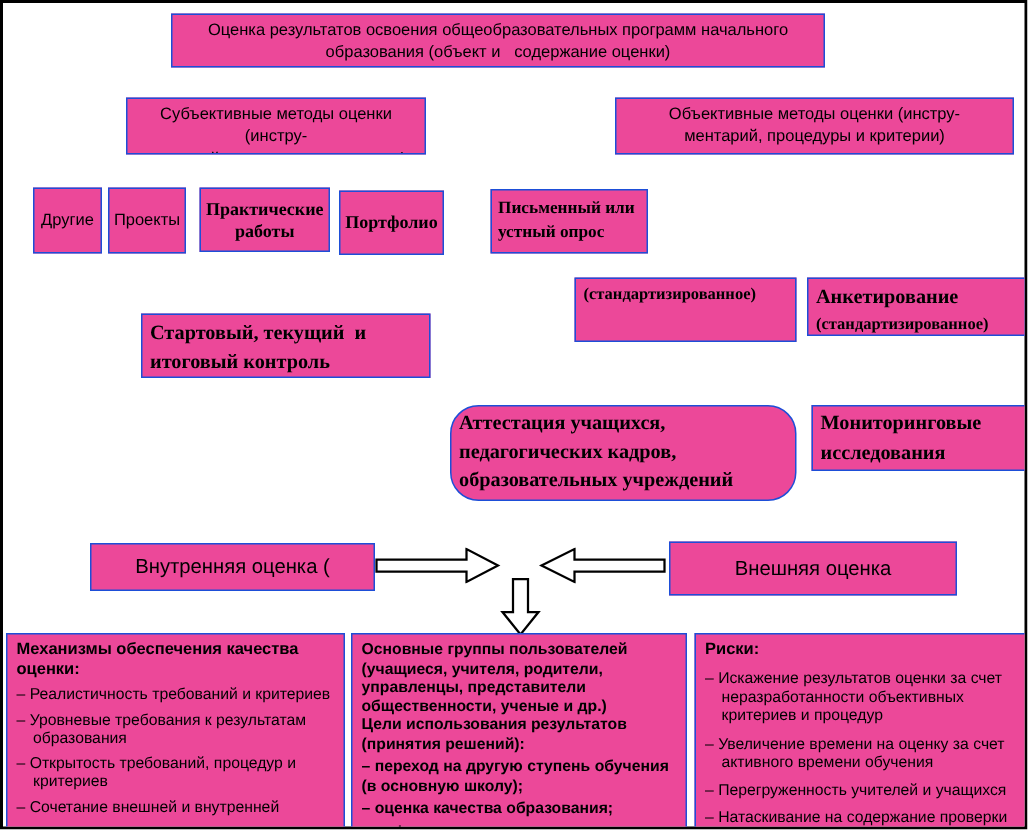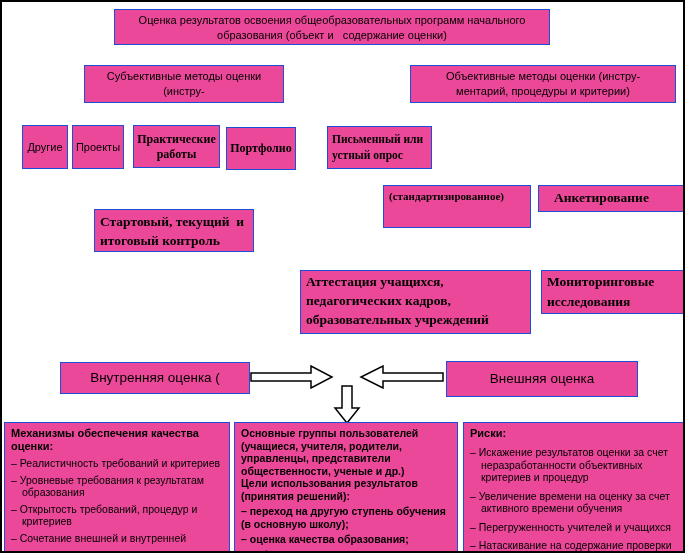--- a/index.html
+++ b/index.html
@@ -14,26 +14,26 @@
   .sans{font-family:"Liberation Sans",sans-serif;}
   .serifb{font-family:"Liberation Serif",serif;font-weight:bold;}
   .title-box{left:112px;top:7px;width:436px;height:36px;font-size:11px;line-height:15px;padding-top:3px;}
   .subj-box{left:82px;top:63px;width:200px;height:38px;font-size:11px;line-height:15px;padding-top:3px;}
   .obj-box{left:408px;top:63px;width:266px;height:38px;font-size:11px;line-height:15px;padding-top:3px;}
   .m-other{left:20px;top:123px;width:46px;height:44px;font-size:11px;line-height:42px;}
   .m-proj{left:70px;top:123px;width:52px;height:44px;font-size:11px;line-height:42px;}
   .m-pract{left:131px;top:123px;width:87px;height:43px;font-size:12px;line-height:15px;padding-top:6px;}
   .m-portf{left:224px;top:125px;width:70px;height:43px;font-size:12px;line-height:40px;}
   .m-oral{left:300px;top:124px;width:105px;height:43px;font-size:11.5px;line-height:16px;padding:4px 4px;margin-left:25px;}
-  .ctrl-box{left:92px;top:207px;width:160px;height:43px;font-size:13.5px;line-height:19px;padding:2px 5px;}
+  .ctrl-box{left:92px;top:207px;width:193px;height:43px;font-size:13.5px;line-height:19px;padding:2px 5px;}
   .test-box{left:381px;top:183px;width:148px;height:43px;padding:2px 5px;}
-  .ank-box{left:536px;top:183px;width:146px;height:27px;padding:2px 15px;}
+  .ank-box{left:536px;top:183px;width:146px;height:39px;padding:2px 5px;}
   .std-l1{font-size:13.5px;line-height:20px;}
   .std-l2{font-size:11px;line-height:17px;}
-  .att-box{left:298px;top:268px;width:231px;height:64px;font-size:13.5px;line-height:19px;padding:1px 5px;}
+  .att-box{left:298px;top:268px;width:231px;height:64px;font-size:13.5px;line-height:19px;padding:1px 5px;border-radius:19px;}
   .mon-box{left:539px;top:268px;width:156px;height:44px;font-size:13.5px;line-height:20px;padding:1px 5px;}
   .int-box{left:58px;top:360px;width:190px;height:32px;font-size:13.5px;line-height:29px;}
   .ext-box{left:444px;top:359px;width:192px;height:36px;font-size:13.5px;line-height:33px;}
   .arrow{position:absolute;}
   .b-box{font-size:10.5px;line-height:12.5px;padding:4px 6px;}
   .b-left{left:2px;top:420px;width:226px;height:131px;}
   .b-mid{left:232px;top:420px;width:224px;height:131px;font-weight:bold;}
   .b-right{left:461px;top:420px;width:222px;height:131px;}
   .b-header{font-weight:bold;font-size:11px;line-height:13px;}
   .list-item{margin-top:4px;text-indent:-11px;padding-left:11px;}

